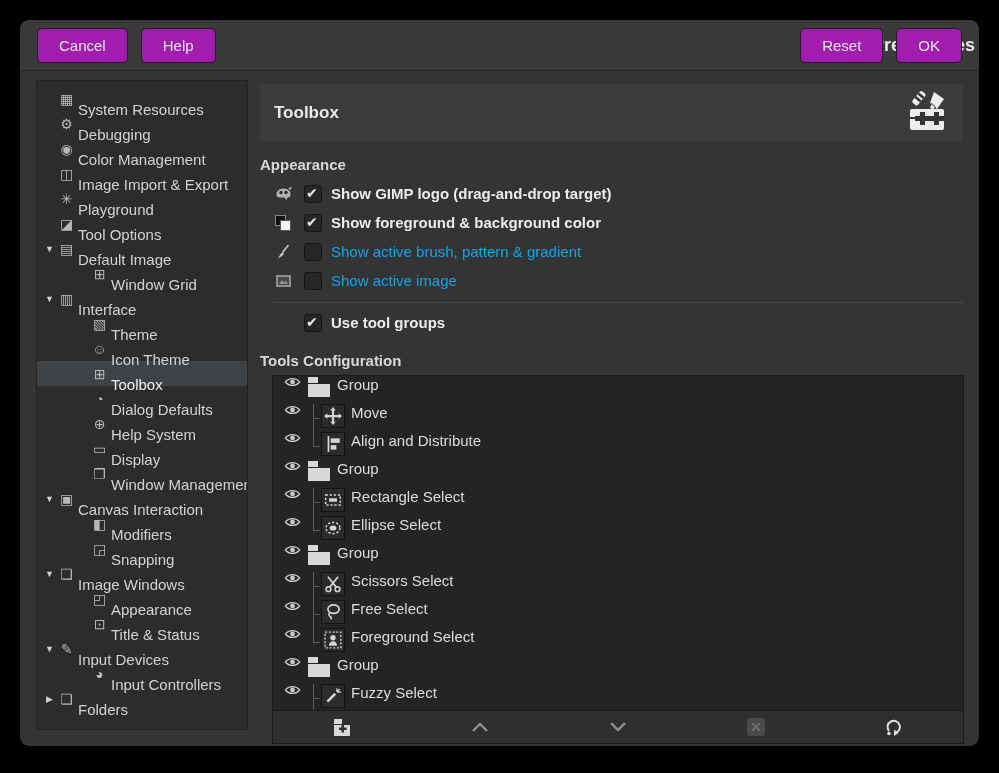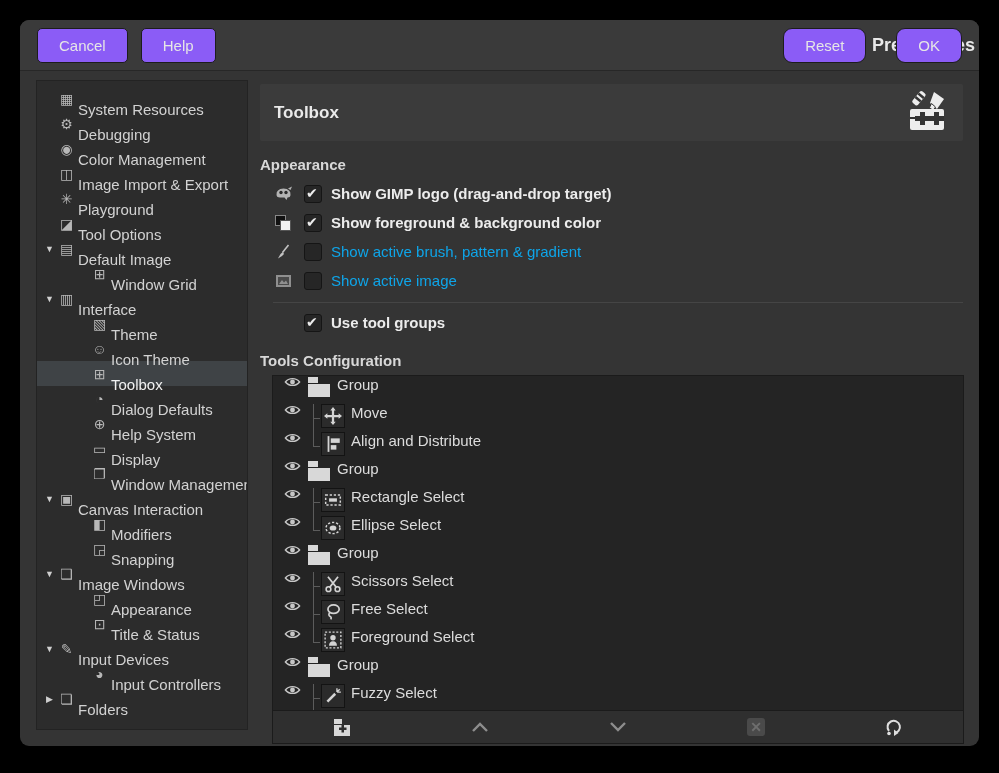--- a/index.html
+++ b/index.html
@@ -14,26 +14,26 @@
   
   .titlebar{
     position:absolute;left:0;top:0;right:0;height:51px;background:#3a3a3a;
     border-bottom:1px solid #272727;display:flex;align-items:center;padding:0 17px;box-sizing:border-box;
   }
   .tb-title{
     position:absolute;left:0;right:4px;text-align:right;color:#e8e8e8;
     font-weight:bold;font-size:18px;pointer-events:none;
   }
   .tbtn{
-    background:#8b5cf6;border:1px solid #1d1d1d;border-radius:5px;color:#e6e6e6;
+    background:#a21caf;border:1px solid #1d1d1d;border-radius:5px;color:#e6e6e6;
     font-size:15px;height:35px;padding:0 21px;display:flex;align-items:center;margin-right:13px;
     position:relative;z-index:2;
   }
   .tb-right{margin-left:auto;display:flex;}
-  .tb-right .tbtn{margin-right:0;margin-left:30px;border-radius:9px;}
+  .tb-right .tbtn{margin-right:0;margin-left:13px;}
   
   .sidebar{
     position:absolute;left:16px;top:60px;width:212px;height:650px;background:#2c2c2c;
     border:1px solid #232323;box-sizing:border-box;padding-top:5px;overflow:hidden;
   }
   .sb-item{height:25px;display:flex;align-items:center;color:#d2d2d2;font-size:15px;cursor:default;}
   .sb-item .exp{width:15px;margin-left:5px;text-align:center;font-size:9px;color:#cfcfcf;flex:none;}
   .sb-item .sb-ic{width:19px;text-align:center;font-size:14px;color:#b8b8b8;flex:none;margin-right:2px;}
   .sb-item .sb-label{white-space:nowrap;margin-top:21px;}
   .sb-item.d1 .exp{margin-left:38px;}

